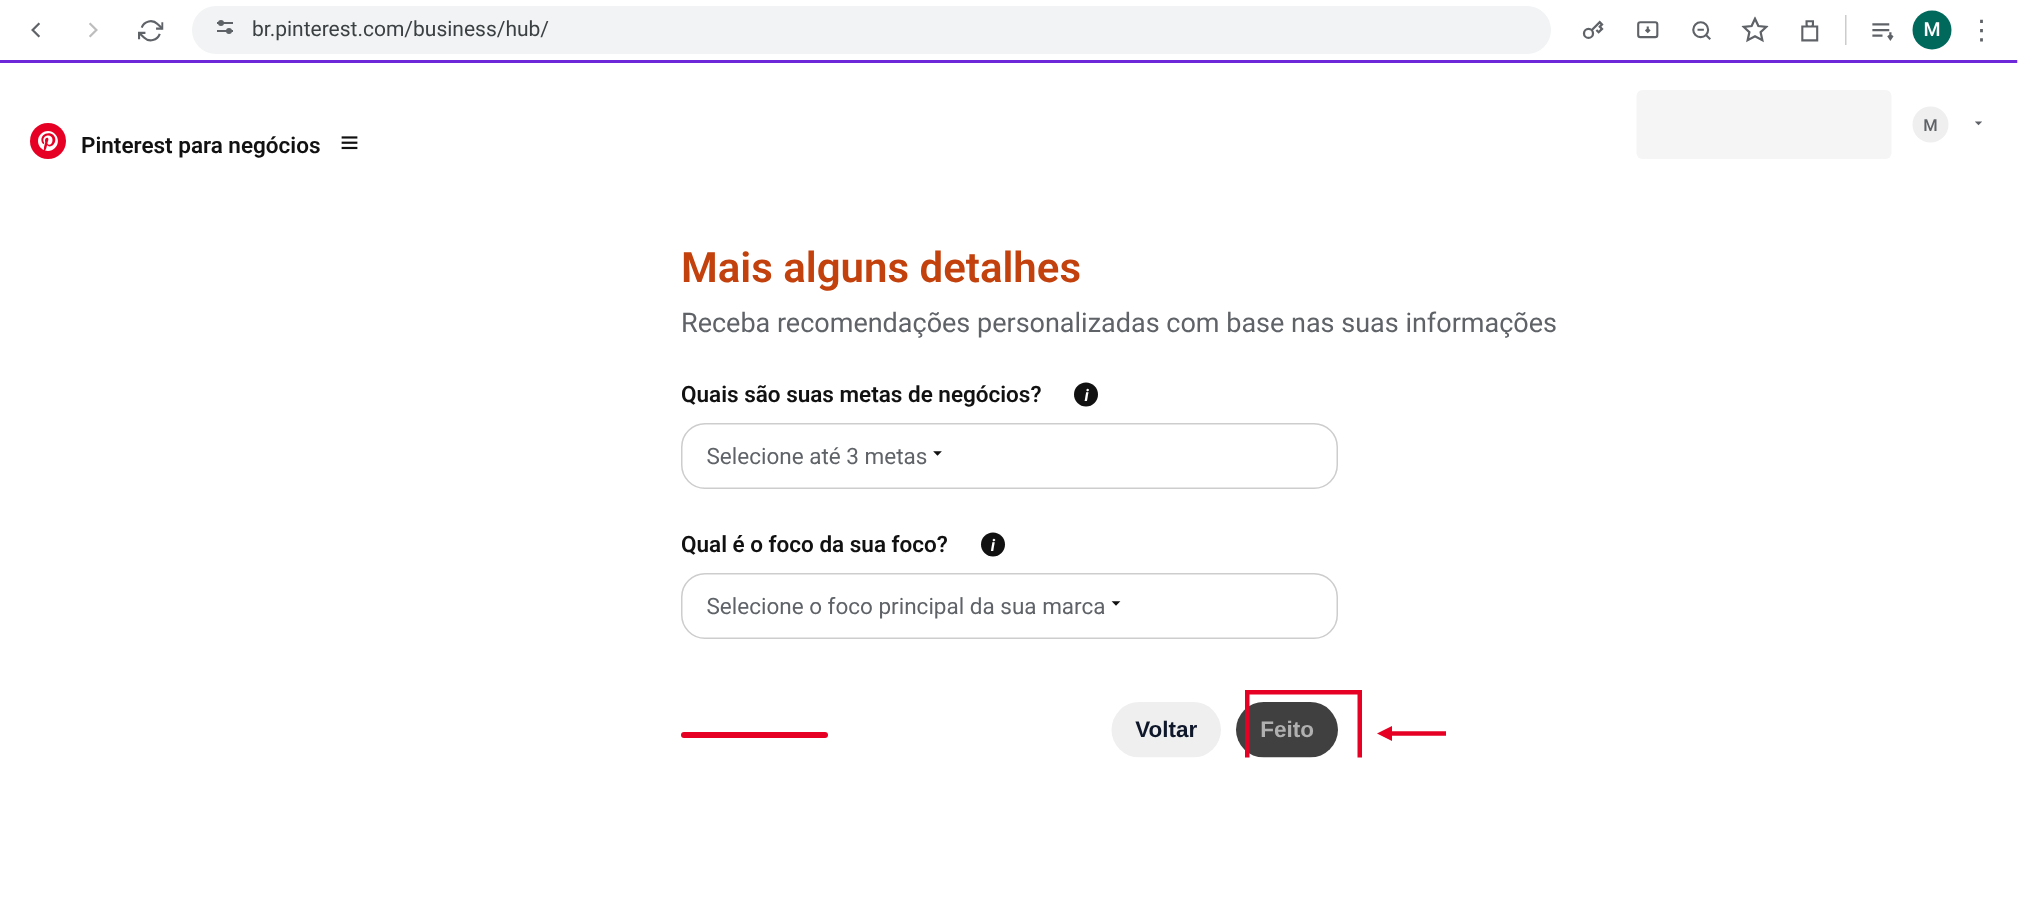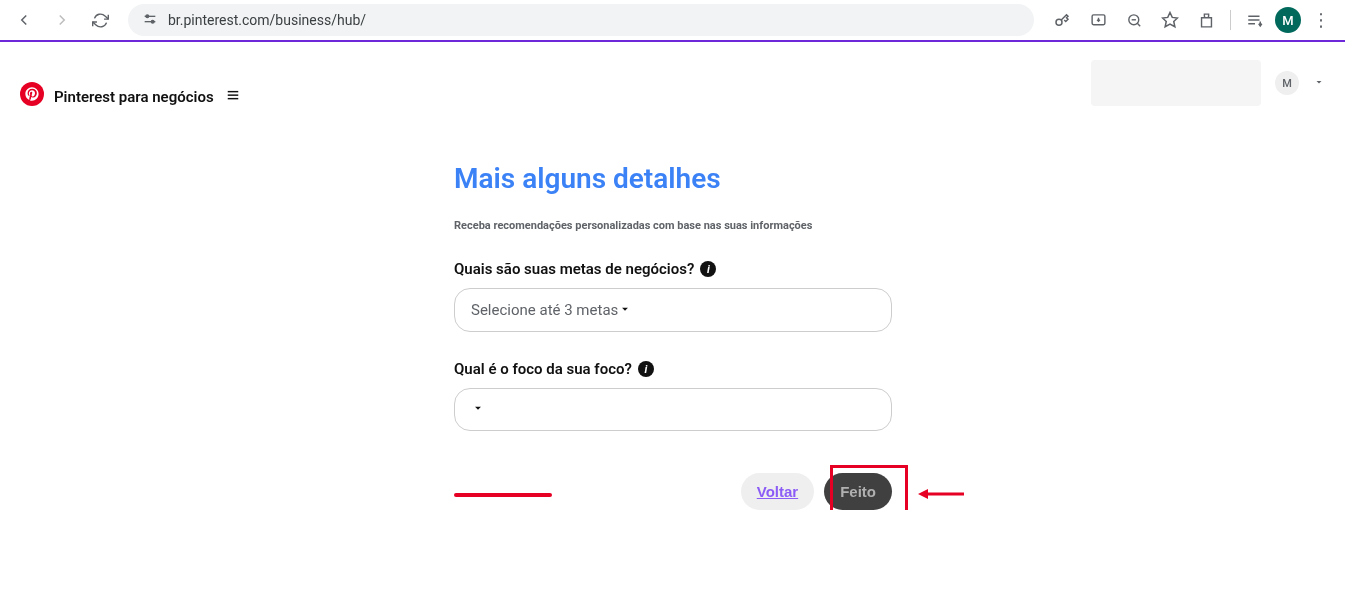--- a/index.html
+++ b/index.html
@@ -75,23 +75,23 @@
       width: 24px; height: 24px; border-radius: 50%; background: #efefef; color: #5f6368;
       display: flex; align-items: center; justify-content: center; font-size: 11px; font-weight: 500;
     }
     .chevron-down { color: #5f6368; font-size: 12px; }
     .blurred-box {
       width: 170px; height: 46px; background: #f5f5f5; border-radius: 4px;
     }
 
     
     .main { display: flex; flex-direction: column; align-items: flex-start; padding-left: 454px; padding-top: 56px; }
-    .title { font-size: 28px; font-weight: 600; color: #3b82f6; margin-bottom: 24px; }
-    .subtitle { font-size: 11px; color: #5f6368; margin-bottom: 28px; font-weight: bold; }
-    .form-label { font-size: 15px; font-weight: 600; color: #111; display: flex; align-items: center; gap: 6px; margin-bottom: 10px; text-align: right; }
+    .title { font-size: 28px; font-weight: 600; color: #c2410c; margin-bottom: 10px; }
+    .subtitle { font-size: 18px; color: #5f6368; margin-bottom: 28px; }
+    .form-label { font-size: 15px; font-weight: 600; color: #111; display: flex; align-items: center; gap: 22px; margin-bottom: 10px; text-align: right; }
     .info-icon {
       width: 16px; height: 16px; border-radius: 50%; background: #111; color: #fff;
       display: inline-flex; align-items: center; justify-content: center; font-size: 11px; font-weight: 700; font-style: italic;
     }
     .select-wrap {
       width: 438px;
       border: 1px solid #cdcdcd;
       border-radius: 16px;
       padding: 12px 16px;
       display: flex;
@@ -112,21 +112,21 @@
       position: relative;
     }
     .btn {
       border: none;
       border-radius: 22px;
       padding: 10px 16px;
       font-size: 15px;
       font-weight: 600;
       cursor: pointer;
     }
-    .btn-secondary { background: #efefef; color: #8b5cf6; text-decoration: underline; }
+    .btn-secondary { background: #efefef; color: #0f172a; }
     .btn-disabled { background: #404040; color: #b0b0b0; }
     
     
     .red-underline {
       position: absolute;
       left: 0;
       top: 20px;
       width: 98px;
       height: 4px;
       background: #e60023;
@@ -263,20 +263,21 @@
           <path d="M7 10l5 5 5-5z"></path>
         </svg>
     </span>
   </div>
 
   <div class="form-label">
     <span>Qual é o foco da sua foco?</span>
     <span class="info-icon">i</span>
   </div>
   <div class="select-wrap">
+    <span class="select-placeholder">Selecione o foco principal da sua marca</span>
     <span class="select-chevron">
       <svg width="14" height="14" viewBox="0 0 24 24" fill="currentColor">
           <path d="M7 10l5 5 5-5z"></path>
         </svg>
     </span>
   </div>
 
   <div class="actions-row">
     <div class="red-underline"></div>
     <button class="btn btn-secondary">Voltar</button>

